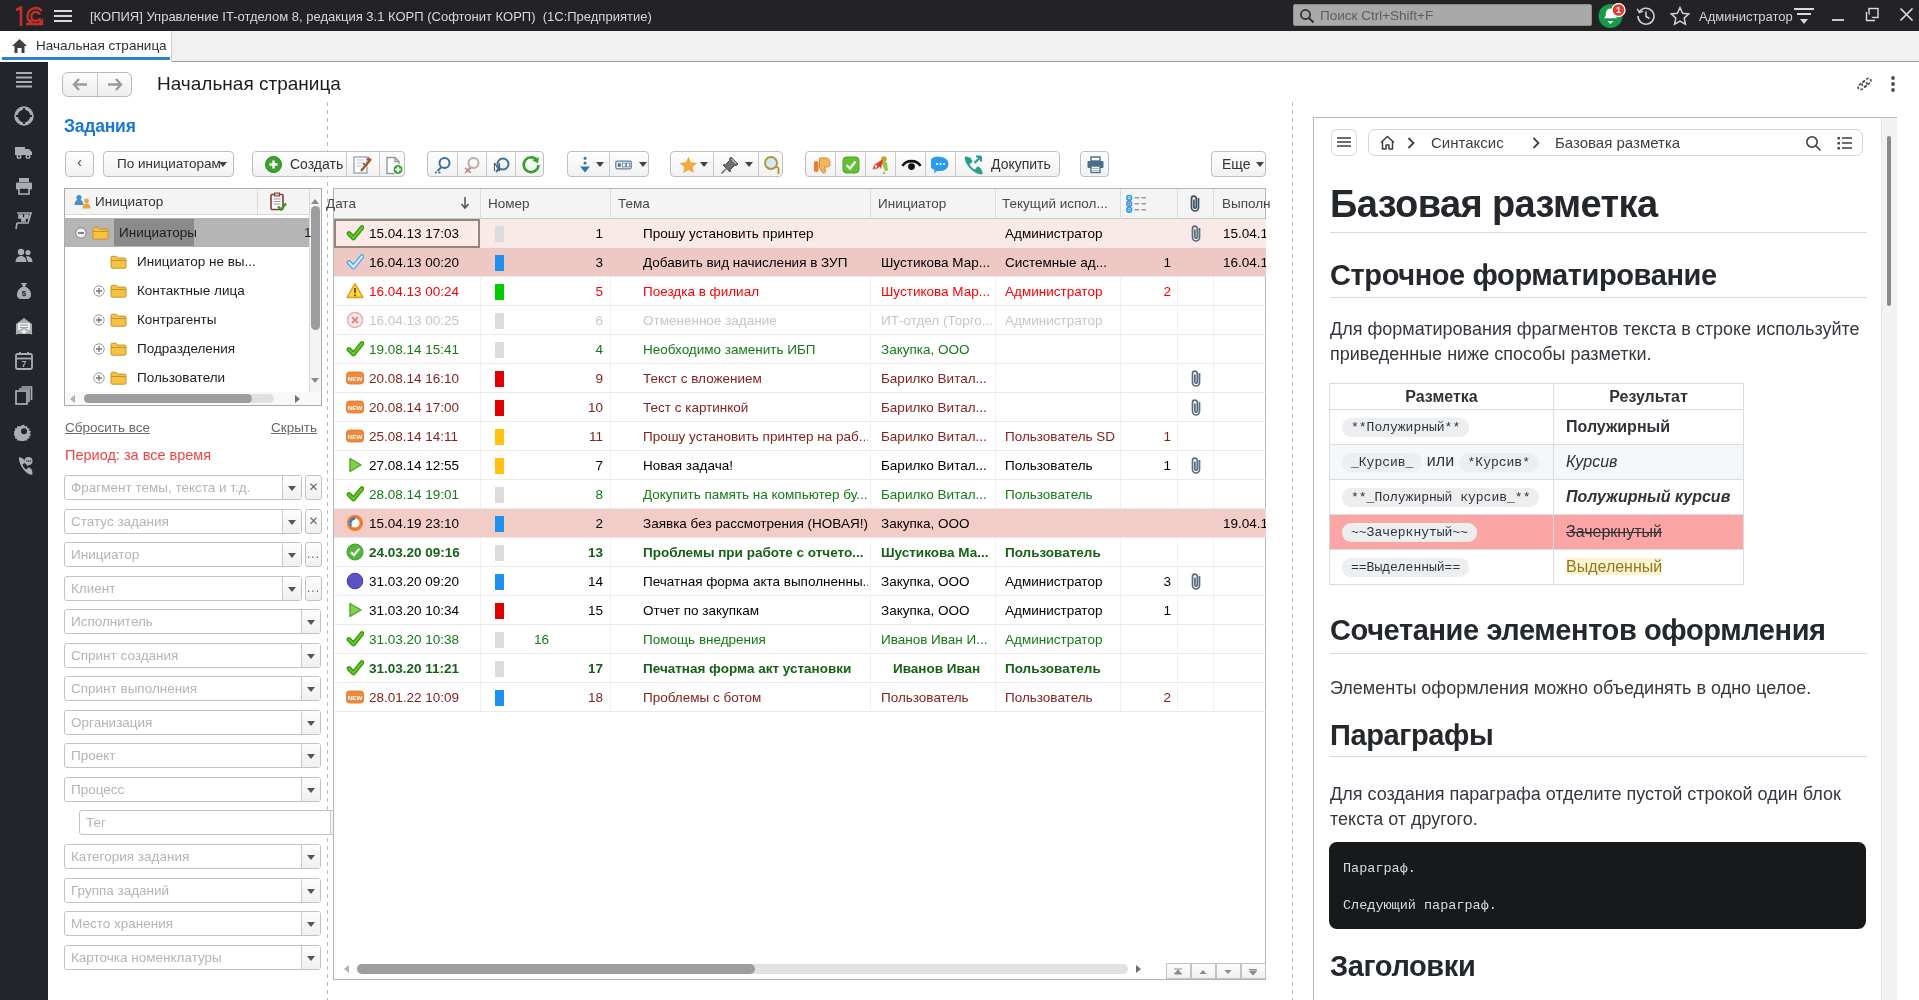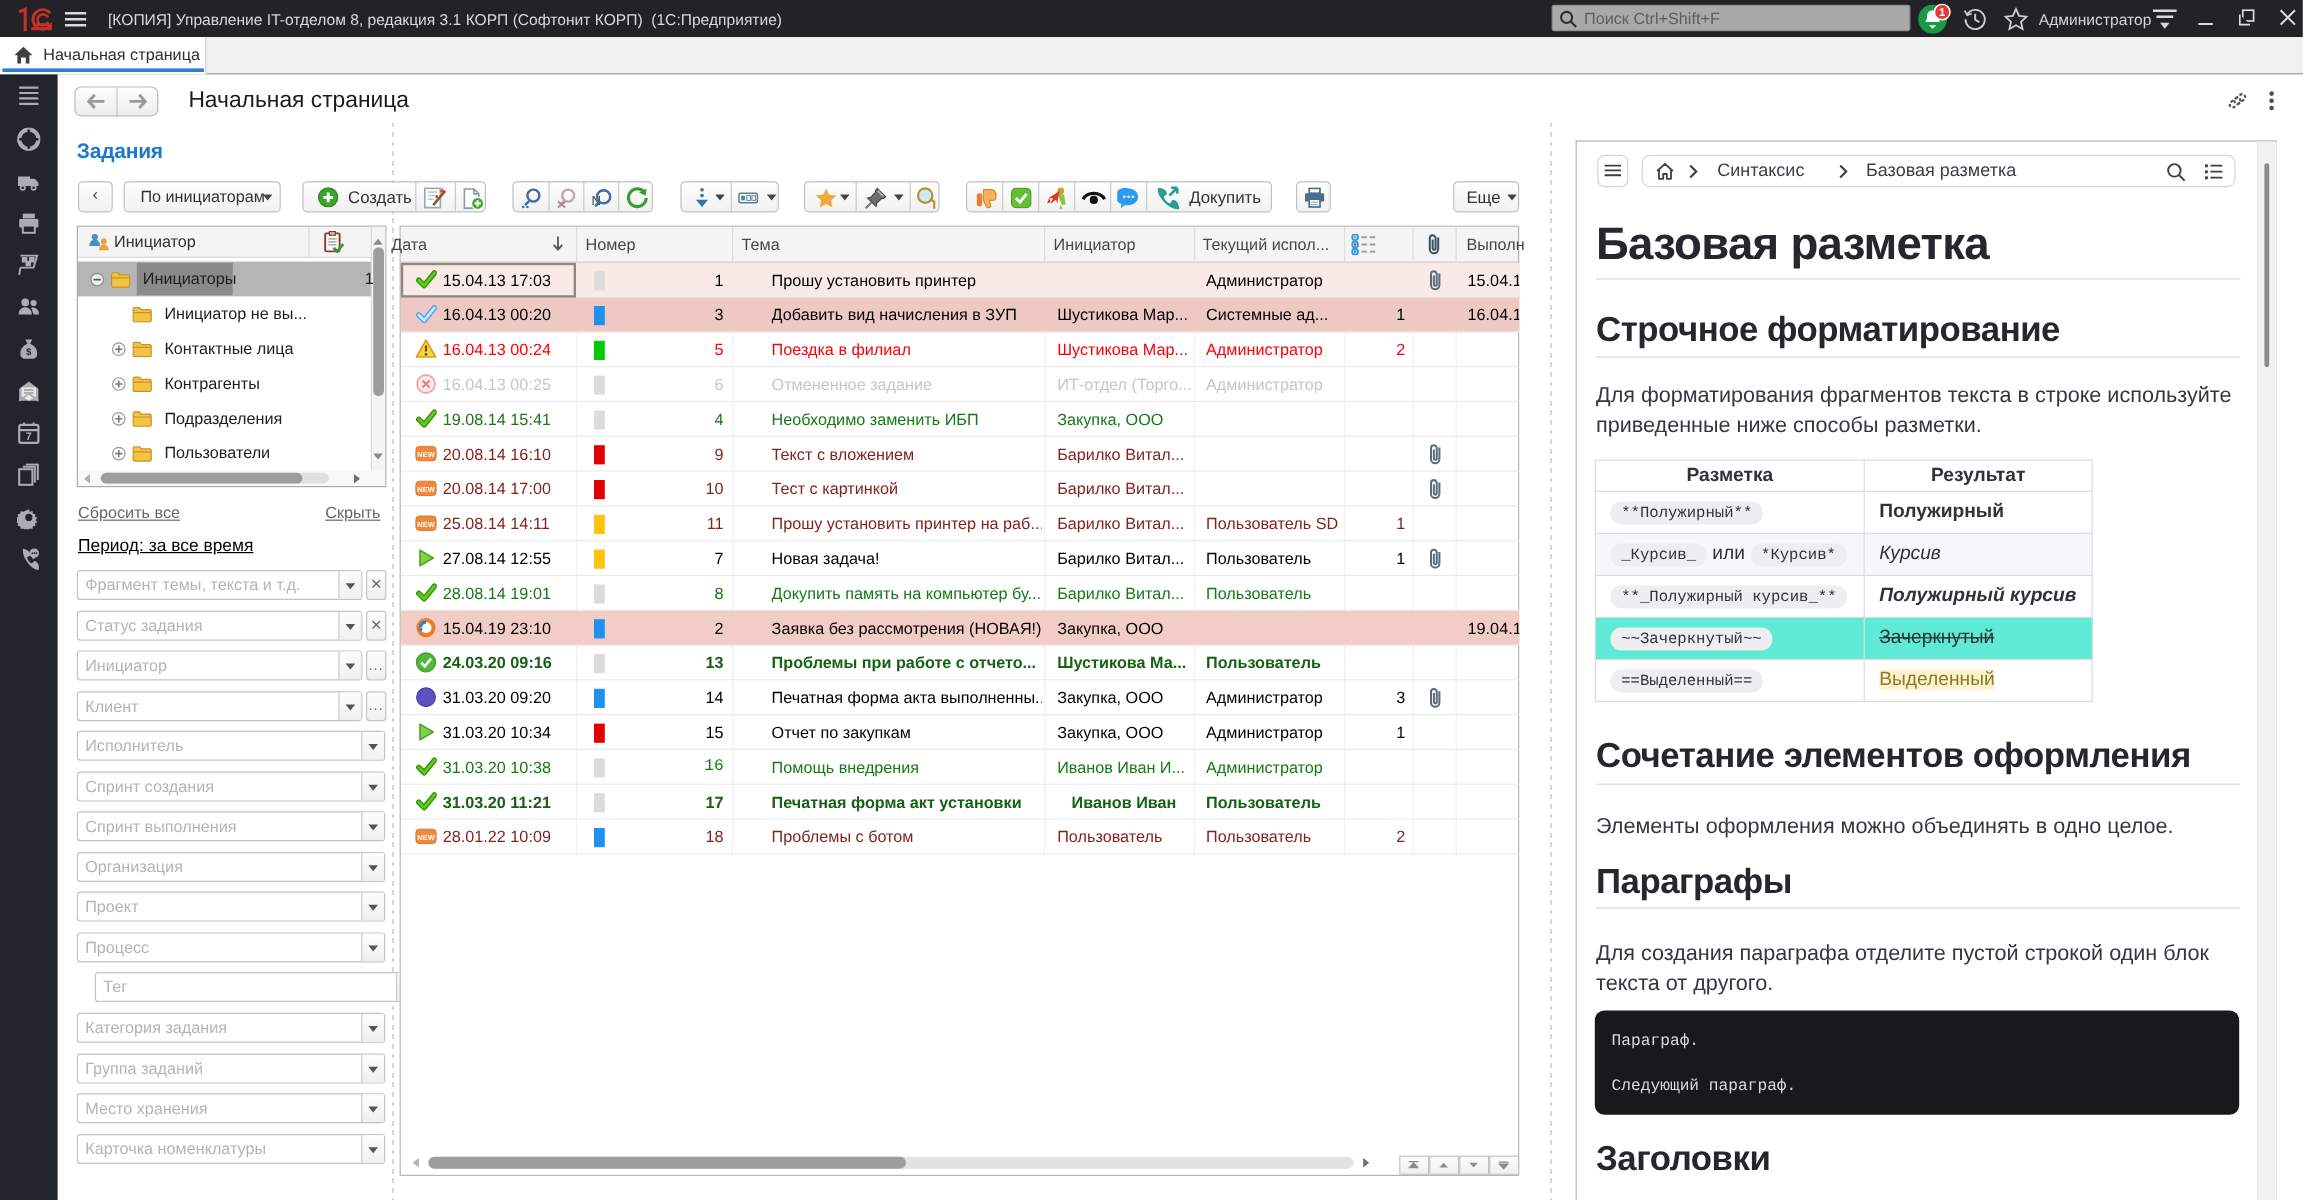--- a/index.html
+++ b/index.html
@@ -413,21 +413,21 @@
     <circle cx="6" cy="6" r="5.2" fill="#fff" stroke="#9a9a9a"></circle>
     <path d="M3 6 H9 M6 3 V9" stroke="#777" stroke-width="1.3"></path>
   </svg>
 <svg class="a" style="left:110px;top:371px;" width="17" height="14" viewBox="0 0 17 14">
     <path d="M1 2.5 a1.2 1.2 0 0 1 1.2-1.2 h4 l1.6 1.8 h7 a1.2 1.2 0 0 1 1.2 1.2 V12 a1.2 1.2 0 0 1-1.2 1.2 H2.2 A1.2 1.2 0 0 1 1 12 Z" fill="#f5c342" stroke="#c89229" stroke-width="1"></path>
     <path d="M1 5.5 H16" stroke="#c89229" stroke-width="1"></path>
   </svg>
 <div class="a" style="left:137px;top:370px;font-size:13.5px;color:#1d1d1d;">Пользователи</div>
 <div class="a" style="left:65px;top:420px;font-size:13.5px;color:#686868;text-decoration:underline;">Сбросить все</div>
 <div class="a" style="left:271px;top:420px;font-size:13.5px;color:#686868;text-decoration:underline;">Скрыть</div>
-<div class="a" style="left:65px;top:447px;font-size:14.5px;color:#000000;text-decoration:underline;">Период: за все время</div>
+<div class="a" style="left:65px;top:447px;font-size:14.5px;color:#ef4444;">Период: за все время</div>
 <div class="flt" style="left:64px;top:475px;width:238px;">Фрагмент темы, текста и т.д.<div class="fd"></div></div>
 <div class="xb" style="left:305px;top:475px;">✕</div>
 <div class="flt" style="left:64px;top:509px;width:238px;">Статус задания<div class="fd"></div></div>
 <div class="xb" style="left:305px;top:509px;">✕</div>
 <div class="flt" style="left:64px;top:542px;width:238px;">Инициатор<div class="fd"></div></div>
 <div class="xb" style="left:305px;top:542px;letter-spacing:1px;">...</div>
 <div class="flt" style="left:64px;top:576px;width:238px;">Клиент<div class="fd"></div></div>
 <div class="xb" style="left:305px;top:576px;letter-spacing:1px;">...</div>
 <div class="flt" style="left:64px;top:609px;width:257px;">Исполнитель<div class="fd"></div></div>
 <div class="flt" style="left:64px;top:643px;width:257px;">Спринт создания<div class="fd"></div></div>
@@ -673,21 +673,21 @@
     <div class="c" style="left:671px;width:114px;">Администратор</div>
     <div class="c" style="left:780px;width:57px;text-align:right;">1</div>
   </div>
 <div class="row" style="top:625px;left:334px;color:#157a15;">
     <svg class="a" style="left:12px;top:5px;" width="18" height="18" viewBox="0 0 18 18">
       <path d="M3 9.5 L7.5 14 L16 3.5" fill="none" stroke="#37910c" stroke-width="4.6" stroke-linecap="round" stroke-linejoin="round"></path>
       <path d="M3 9.5 L7.5 14 L16 3.5" fill="none" stroke="#62cc1e" stroke-width="2.2" stroke-linecap="round"></path>
     </svg>
     <div class="c" style="left:35px;">31.03.20 10:38</div>
     <div class="bar" style="background:#dcdcdc;"></div>
-    <div class="c" style="left:200px;width:69px;text-align:right;font-family:Liberation Mono, monospace;">16</div>
+    <div class="c" style="left:200px;width:69px;text-align:left;">16</div>
     <div class="c" style="left:309px;width:225px;">Помощь внедрения</div>
     <div class="c" style="left:547px;width:112px;">Иванов Иван И...</div>
     <div class="c" style="left:671px;width:114px;">Администратор</div>
   </div>
 <div class="row" style="top:654px;left:334px;color:#176117;font-weight:bold;">
     <svg class="a" style="left:12px;top:5px;" width="18" height="18" viewBox="0 0 18 18">
       <path d="M3 9.5 L7.5 14 L16 3.5" fill="none" stroke="#37910c" stroke-width="4.6" stroke-linecap="round" stroke-linejoin="round"></path>
       <path d="M3 9.5 L7.5 14 L16 3.5" fill="none" stroke="#62cc1e" stroke-width="2.2" stroke-linecap="round"></path>
     </svg>
     <div class="c" style="left:35px;">31.03.20 11:21</div>
@@ -783,21 +783,21 @@
         <td style="padding-left:12px;font-weight:bold;">Полужирный</td>
       </tr>
 <tr style="height:35px;background:#f6f7f8;">
         <td style="padding-left:12px;"><span class="chip">_Курсив_</span> или <span class="chip">*Курсив*</span></td>
         <td style="padding-left:12px;font-style:italic;">Курсив</td>
       </tr>
 <tr style="height:35px;">
         <td style="padding-left:12px;"><span class="chip">**_Полужирный курсив_**</span></td>
         <td style="padding-left:12px;font-weight:bold;font-style:italic;">Полужирный курсив</td>
       </tr>
-<tr style="height:35px;background:#5eead4;">
+<tr style="height:35px;background:#fca5a5;">
         <td style="padding-left:12px;"><span class="chip">~~Зачеркнутый~~</span></td>
         <td style="padding-left:12px;text-decoration:line-through;">Зачеркнутый</td>
       </tr>
 <tr style="height:35px;">
         <td style="padding-left:12px;"><span class="chip">==Выделенный==</span></td>
         <td style="padding-left:12px;"><span style="background:#fdf3cd;color:#8a7a2a;">Выделенный</span></td>
       </tr>
 </tbody>
   </table>
 <div class="a doc" style="left:1330px;top:614px;">

